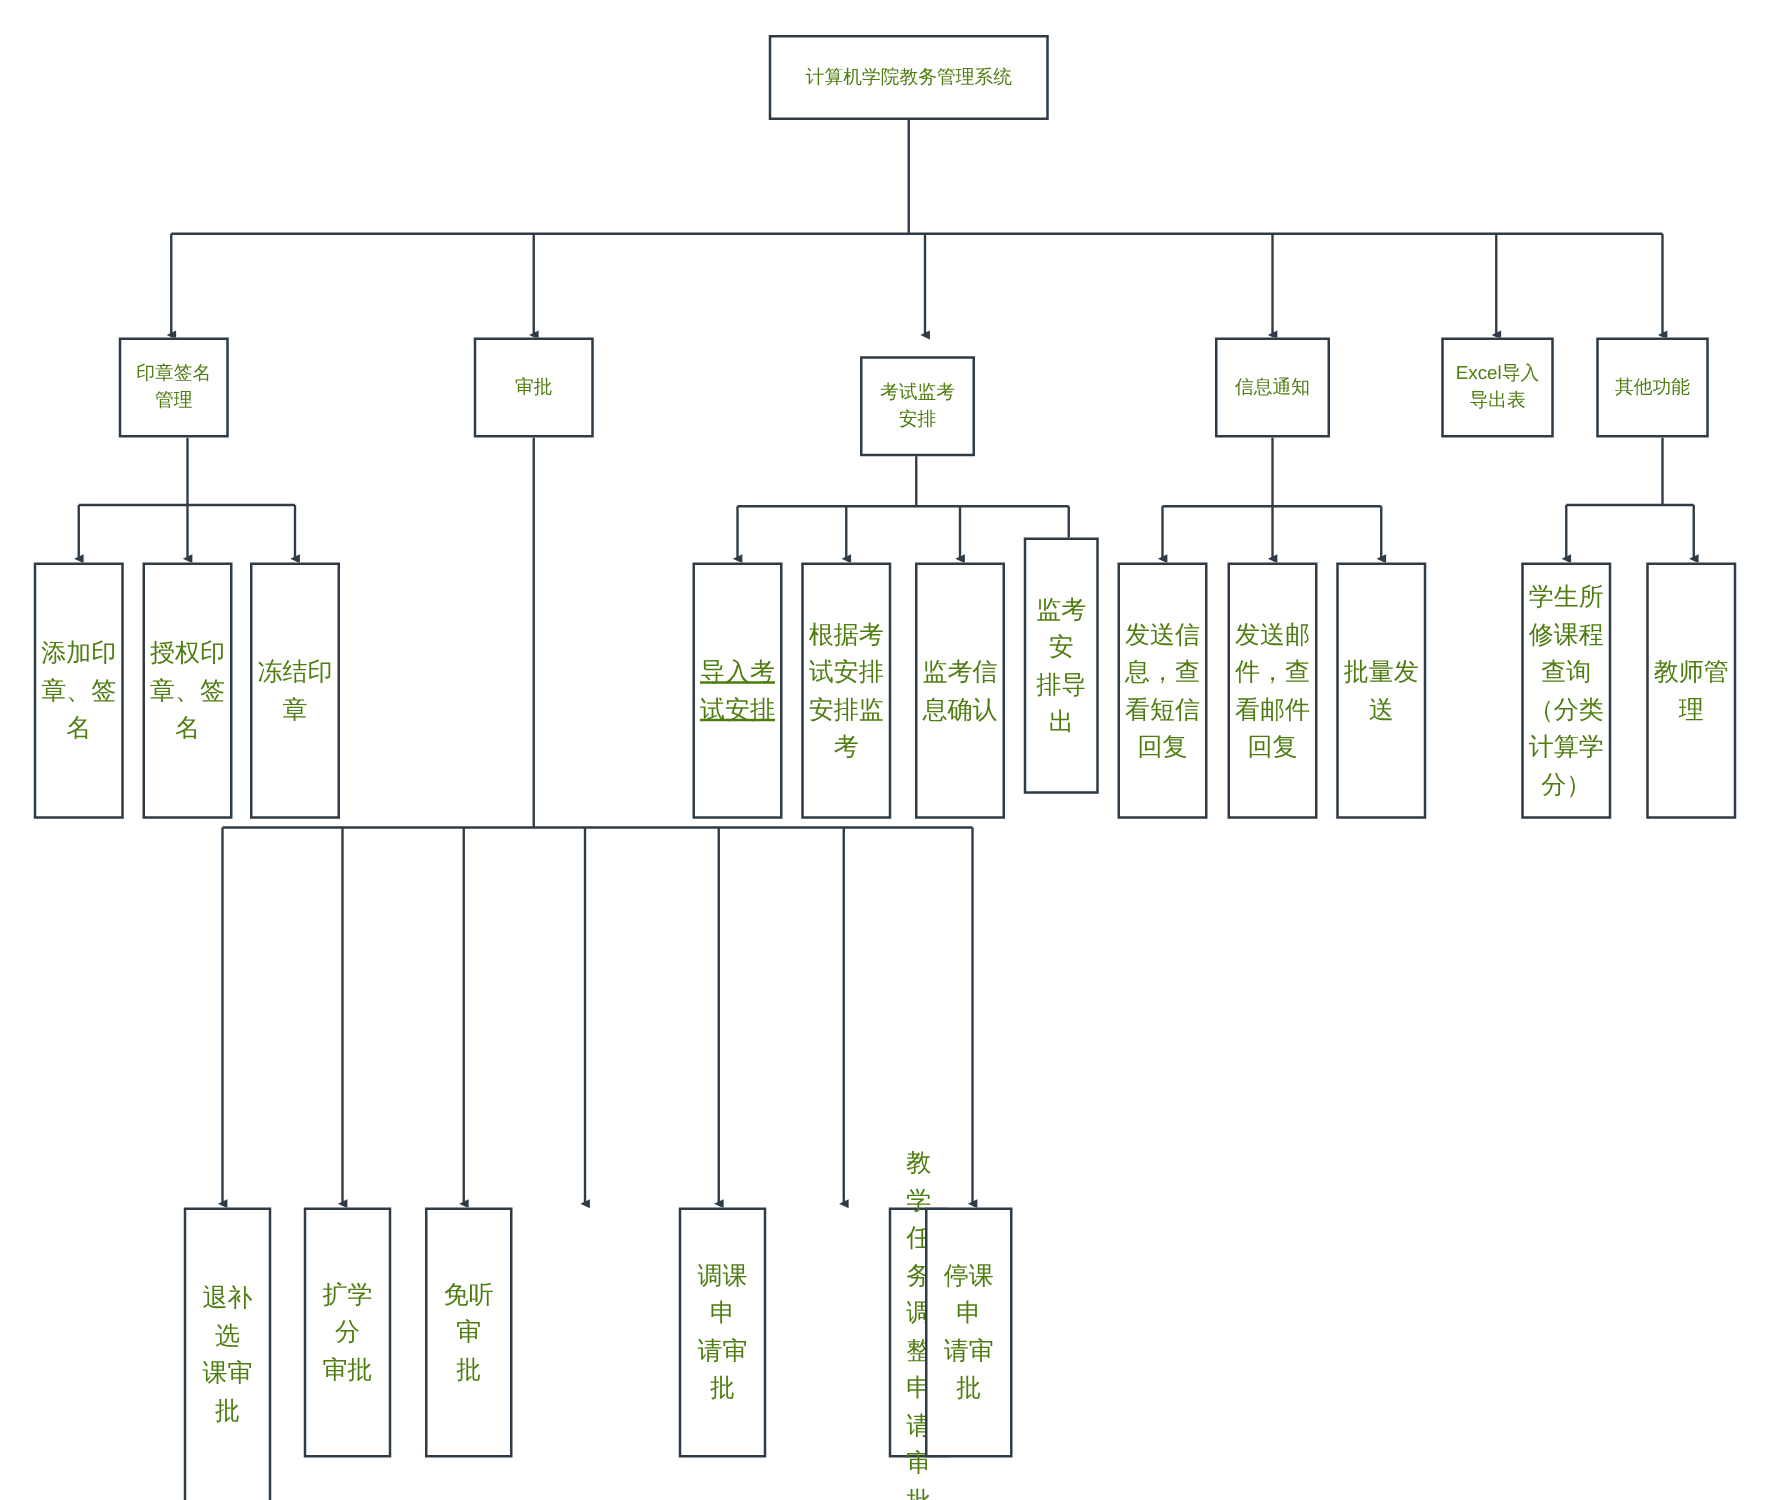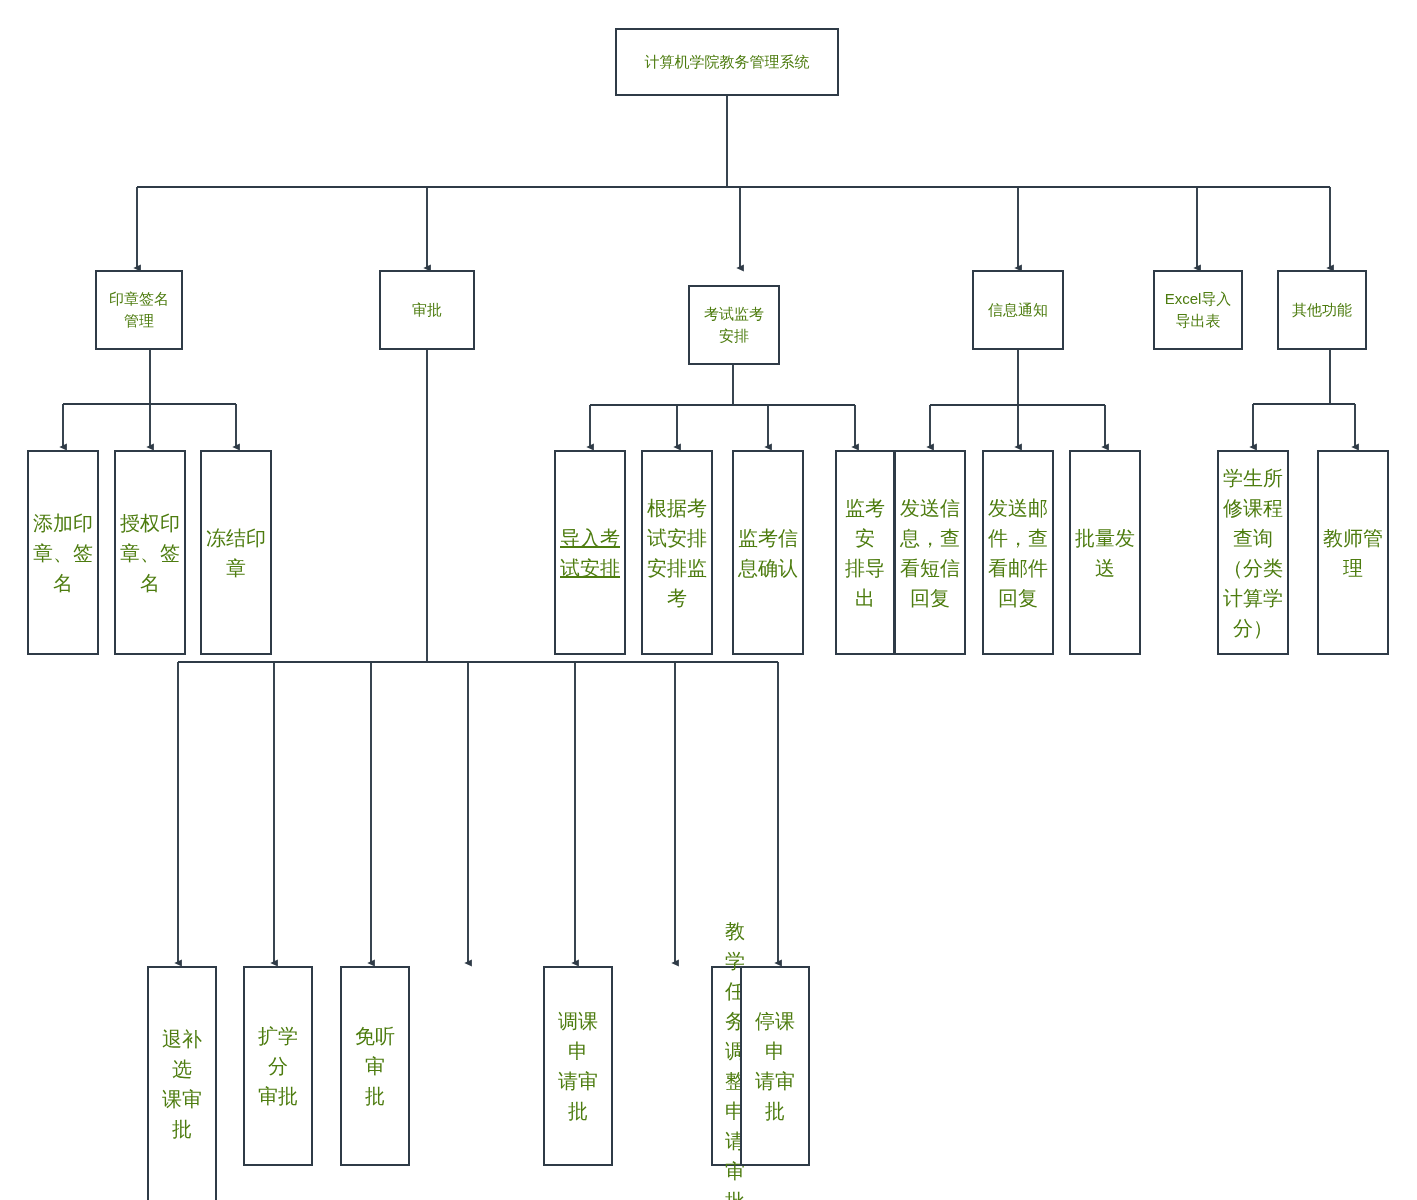--- a/index.html
+++ b/index.html
@@ -168,21 +168,21 @@
   <div class="node level3" style="left:641px; top:450px; width:72px; height:205px;">
     <span class="node-label">根据考
 试安排
 安排监
 考</span>
   </div>
   <div class="node level3" style="left:732px; top:450px; width:72px; height:205px;">
     <span class="node-label">监考信
 息确认</span>
   </div>
-  <div class="node level3" style="left:819px; top:450px; width:60px; height:205px;margin-left:16px;">
+  <div class="node level3" style="left:819px; top:430px; width:60px; height:205px;">
     <span class="node-label">监考安
 排导出</span>
   </div>
 
   <div class="node level3" style="left:894px; top:450px; width:72px; height:205px;">
     <span class="node-label">发送信
 息，查
 看短信
 回复</span>
   </div>

